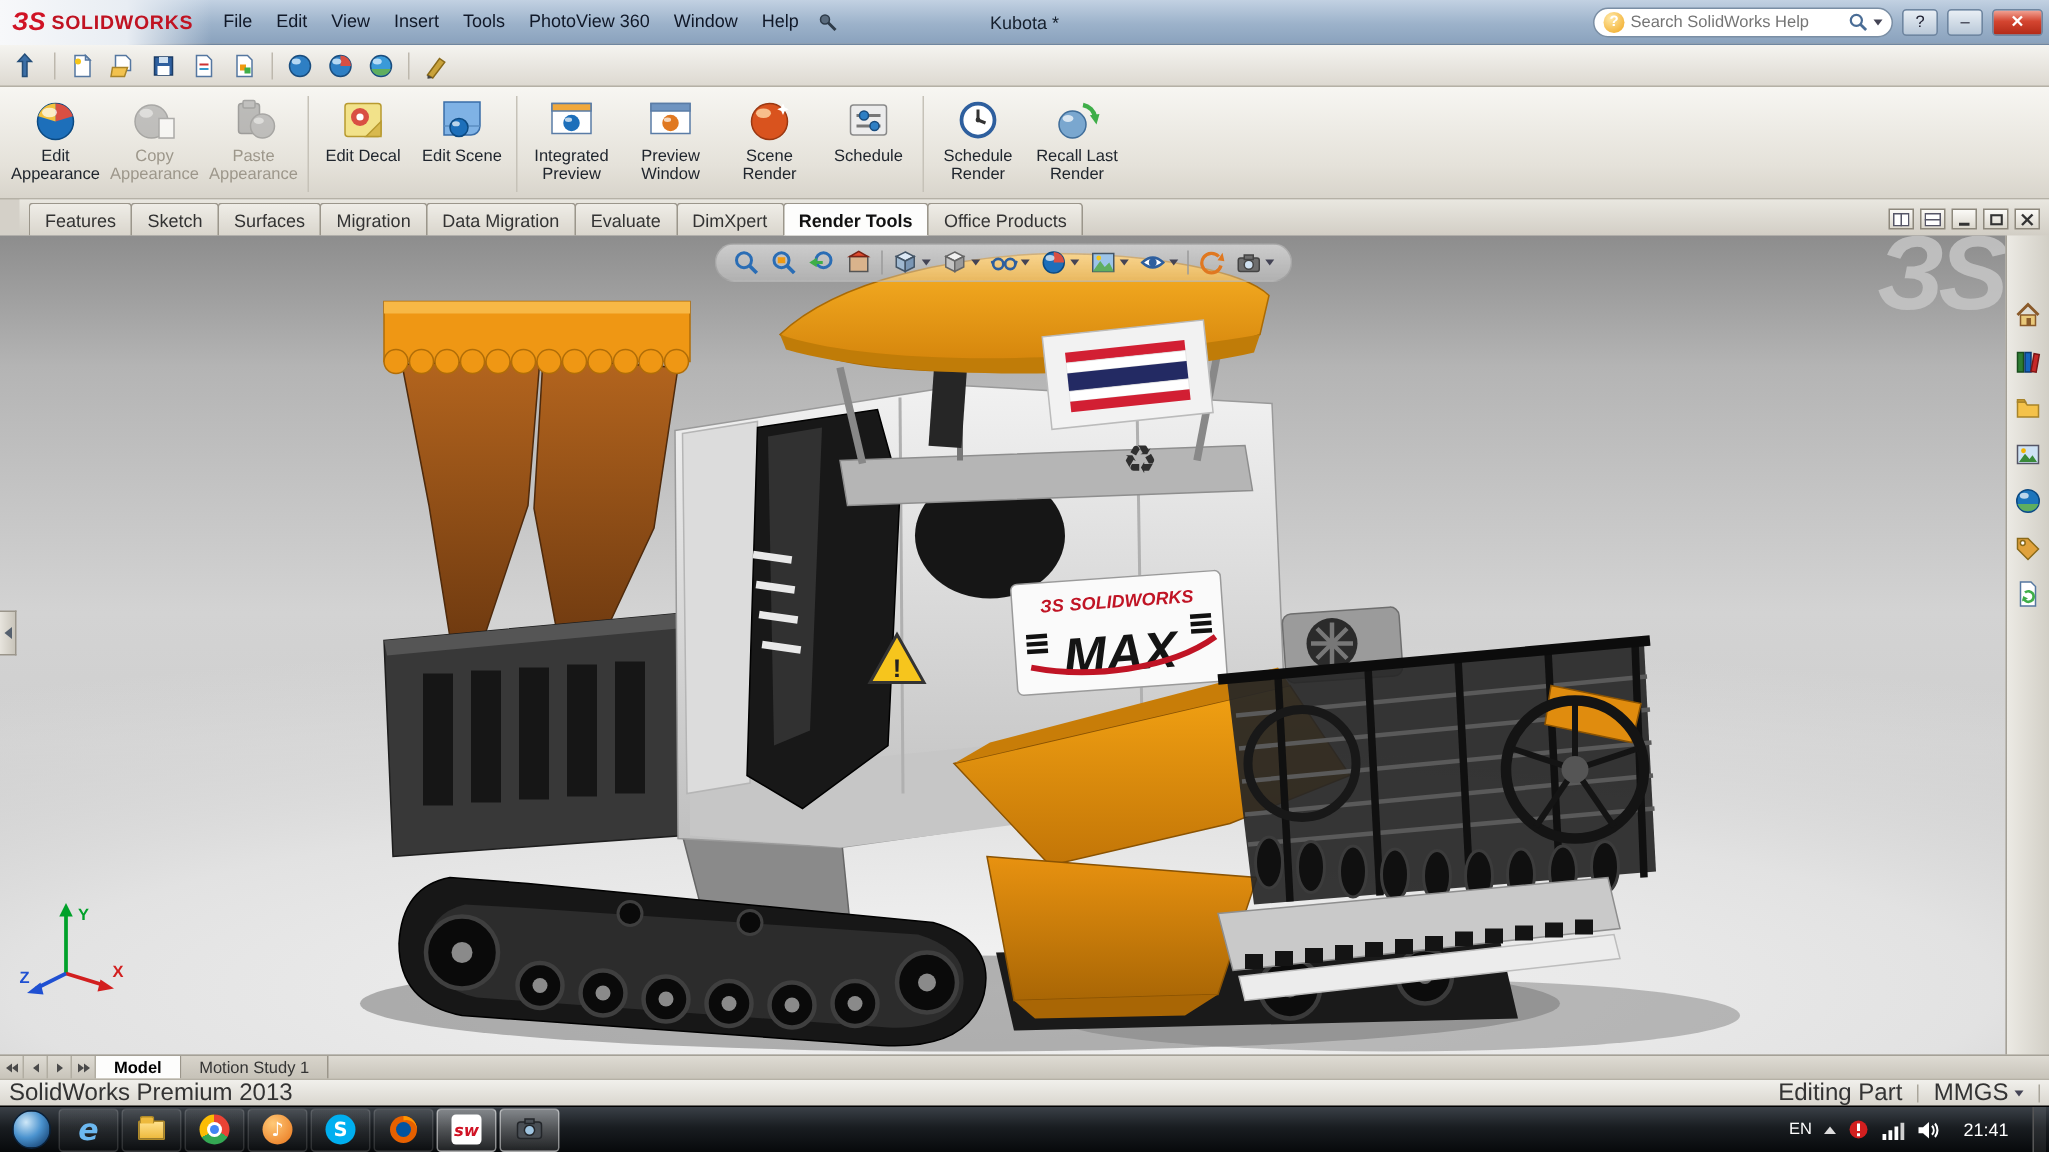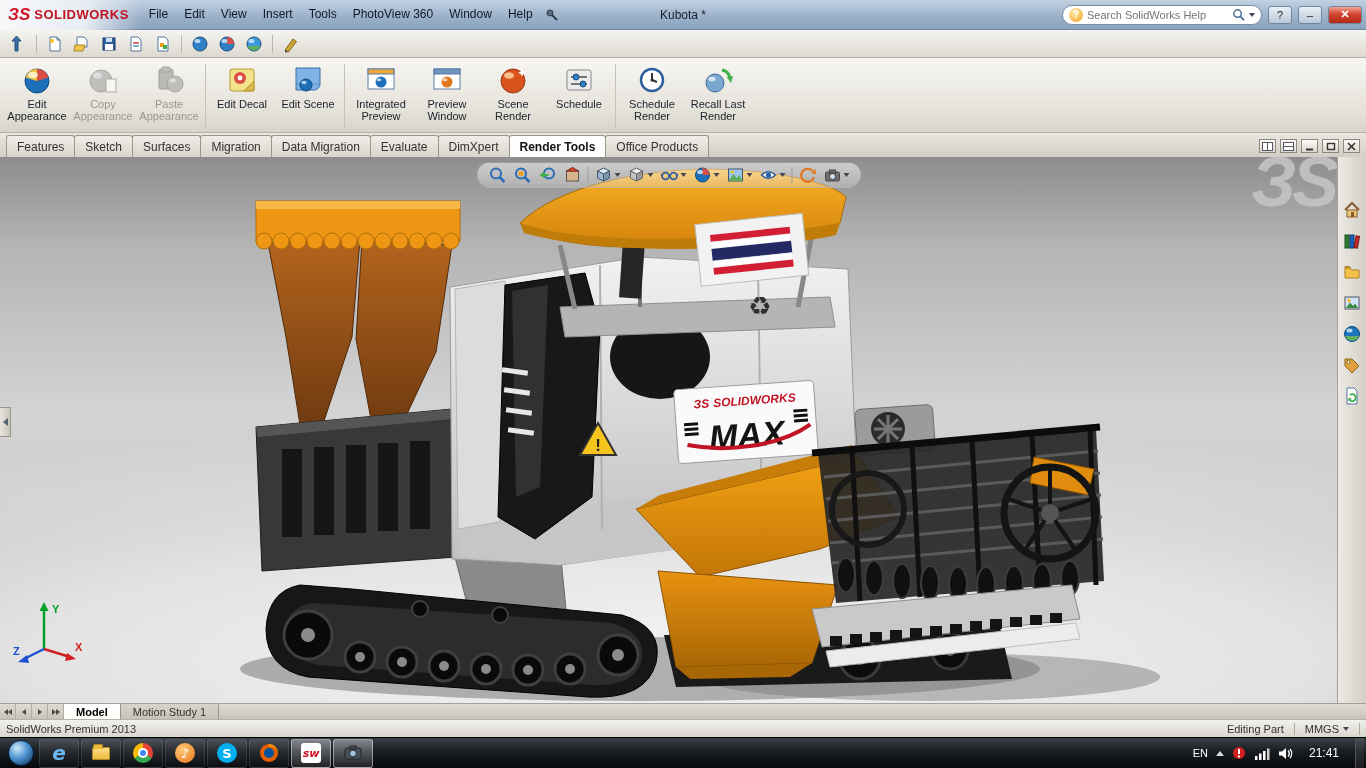--- a/index.html
+++ b/index.html
@@ -45,21 +45,21 @@
     display:flex; align-items:stretch; padding:2px 2px 0 4px; border-bottom:1px solid #b5b1a6; }
   .rbtn { width:66px; display:flex; flex-direction:column; align-items:center; padding-top:4px;
     border-radius:3px; cursor:default; }
   .rbtn .ric { width:32px; height:32px; }
   .rbtn .rlabel { font-size:11px; line-height:12px; text-align:center; margin-top:2px; color:#20262e; }
   .rbtn.disabled .rlabel { color:#9d978b; }
   .rbtn.disabled .ric { filter:grayscale(1); opacity:.55; }
   .rsep { width:1px; background:#c6c2b8; margin:4px 3px; }
 
   
-  .cmdtabs { position:absolute; top:133px; left:0; right:0; height:24px;
+  .cmdtabs { position:absolute; top:133px; left:13px; right:0; height:24px;
     background:linear-gradient(#e9e7e0,#d2cec5); display:flex; align-items:flex-end; padding-left:6px; }
   .tab { padding:4px 10px 3px; font-size:12px; color:#333; background:linear-gradient(#efede7,#d9d5cc);
     border:1px solid #9b968b; border-bottom:none; border-radius:3px 3px 0 0; margin-right:-1px; cursor:default; }
   .tab.active { background:#fdfdfc; font-weight:bold; color:#111; position:relative; z-index:2; }
   .mdi-controls { margin-left:auto; display:flex; align-items:center; gap:4px; padding:0 6px 4px 0; }
   .mdi-btn { width:17px; height:14px; border:1px solid #8d887c; background:linear-gradient(#fbfaf7,#dbd7cd);
     display:flex; align-items:center; justify-content:center; }
 
   
   .viewport { position:absolute; top:157px; left:0; width:1337px; height:546px; overflow:hidden;
@@ -92,21 +92,21 @@
   .mt-nav { width:16px; display:flex; align-items:center; justify-content:center; border-right:1px solid #b1ada2; }
   .mt-tab { padding:1px 12px; display:flex; align-items:center; border-right:1px solid #9b968b; color:#333;
     background:linear-gradient(#d8d4cb,#c6c2b8); }
   .mt-tab.active { background:#fdfdfc; font-weight:bold; color:#000; }
   .tri-l { width:0;height:0;border-top:3px solid transparent;border-bottom:3px solid transparent;border-right:4px solid #4a4a4a; }
   .tri-r { width:0;height:0;border-top:3px solid transparent;border-bottom:3px solid transparent;border-left:4px solid #4a4a4a; }
 
   
   .statusbar { position:absolute; top:719px; left:0; right:0; height:18px;
     background:linear-gradient(#f1f0ec,#d9d6ce); border-top:1px solid #b5b1a6;
-    display:flex; align-items:center; font-size:11px; color:#333; padding:0 6px; }
+    display:flex; align-items:center; font-size:16px; color:#333; padding:0 6px; }
   .sb-right { margin-left:auto; display:flex; align-items:center; gap:10px; }
   .sb-sep { width:1px; height:12px; background:#aaa69b; }
   .sb-units { display:flex; align-items:center; gap:4px; }
 
   
   .taskbar { position:absolute; top:737px; left:0; right:0; height:31px;
     background:linear-gradient(#3a4047,#191d21 45%,#07090b); border-top:1px solid #000;
     display:flex; align-items:center; padding-left:4px; }
   .orb { width:34px; height:30px; display:flex; align-items:center; justify-content:center; }
   .tb-icon { width:40px; height:29px; display:flex; align-items:center; justify-content:center; margin:0 1px;

